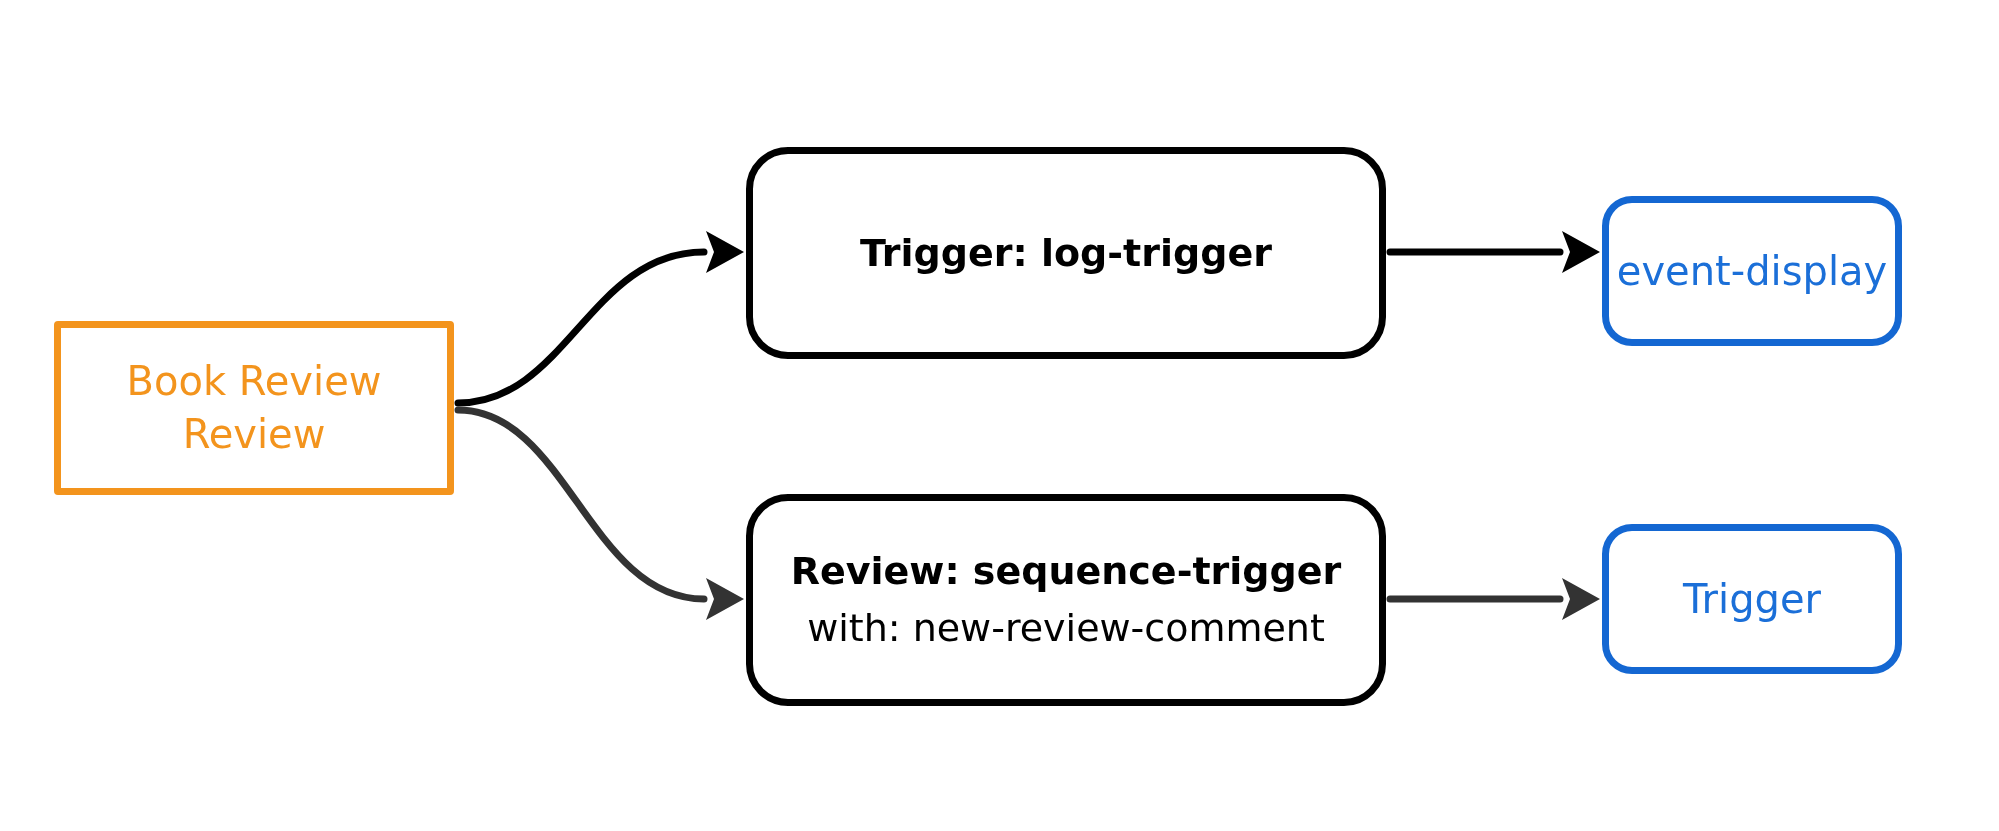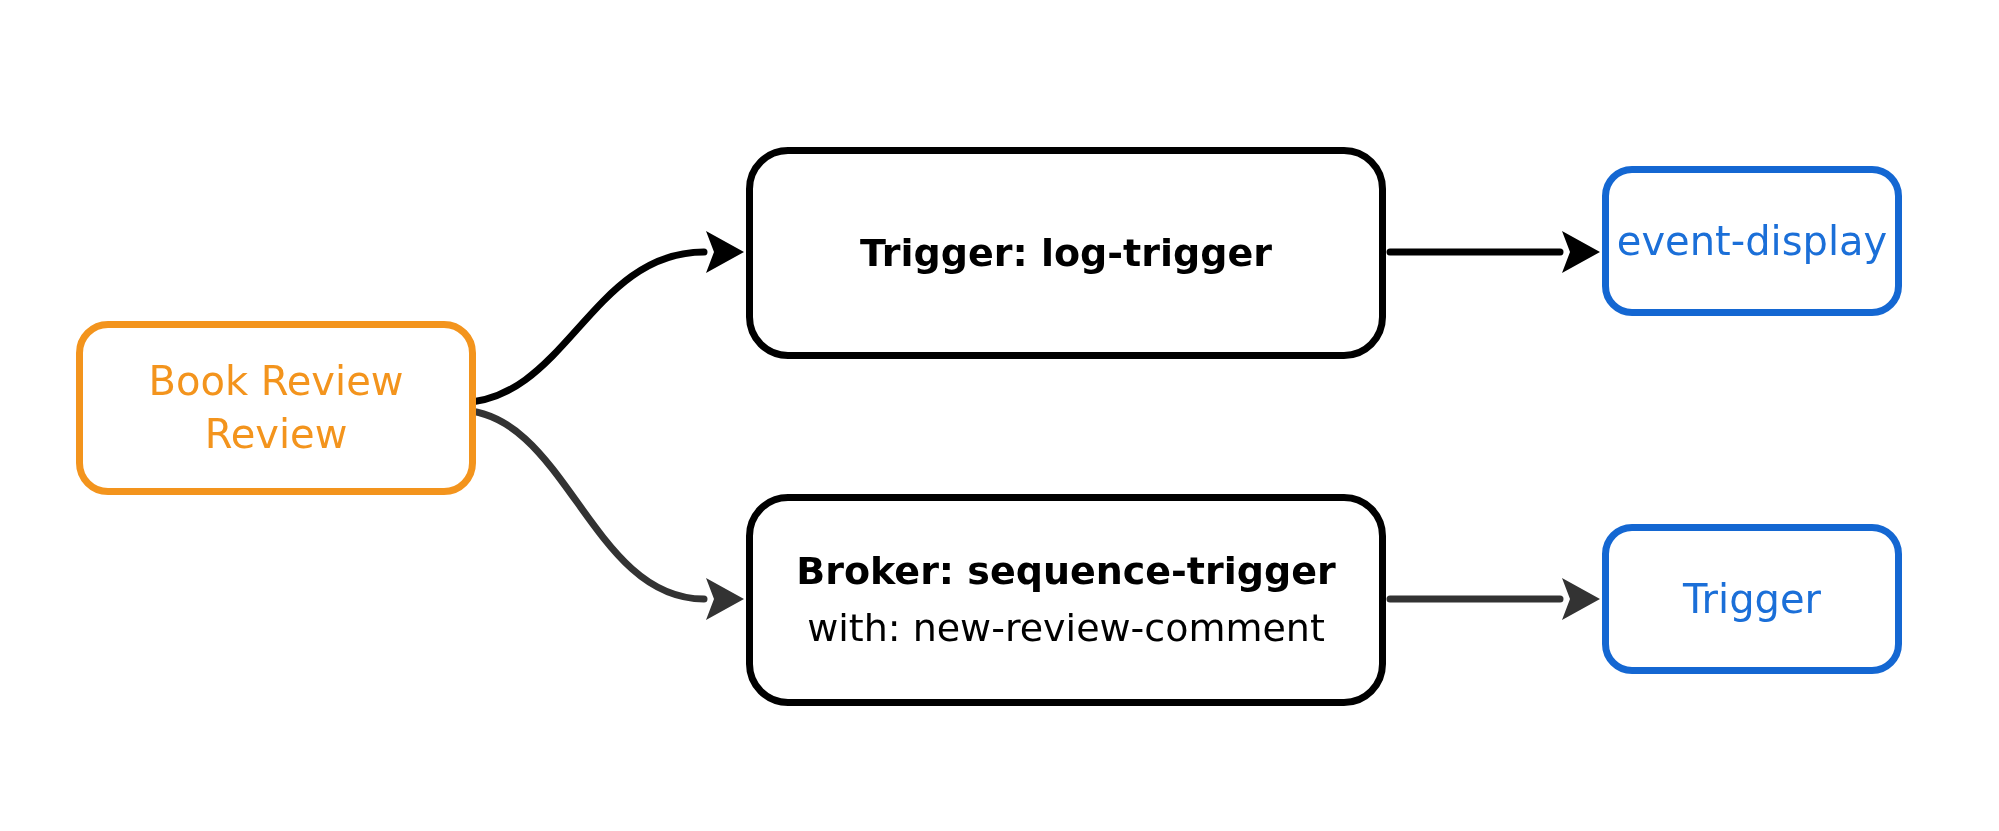--- a/index.html
+++ b/index.html
@@ -34,26 +34,26 @@
     position: absolute;
     box-sizing: border-box;
     background: #ffffff;
     display: flex;
     flex-direction: column;
     align-items: center;
     justify-content: center;
     text-align: center;
   }
   .node-broker {
-    left: 76px;
+    left: 54px;
     top: 321px;
     width: 400px;
     height: 174px;
     border: 7px solid var(--broker, #f3941d);
-    border-radius: 32px;
+    border-radius: 4px;
     color: var(--broker, #f3941d);
     font-size: 40px;
     line-height: 1.32;
   }
   .node-trigger {
     left: 746px;
     width: 640px;
     height: 212px;
     border: 7px solid var(--trigger-border, #000000);
     border-radius: 42px;
@@ -66,21 +66,21 @@
   .trigger-title { font-weight: bold; }
   .node-target {
     left: 1602px;
     width: 300px;
     height: 150px;
     border: 7px solid var(--target-border, #1467d2);
     border-radius: 30px;
     color: var(--target-text, #1b6fd8);
     font-size: 40px;
   }
-  .node-target-top { top: 166px; }
+  .node-target-top { top: 196px; }
   .node-target-bottom { top: 524px; }
 </style>
 </head>
 <body>
 
 <div style="position:absolute;left:0;top:0;width:1999px;height:831px;">
 
   <svg class="edge-layer" viewBox="0 0 1999 831" xmlns="http://www.w3.org/2000/svg">
 
     <path class="edge edge-top" d="M 458 403 C 566 403, 590 252, 704 252"></path>
@@ -99,21 +99,21 @@
   <div class="node node-broker">
     <span>Book Review</span>
     <span>Review</span>
   </div>
 
   <div class="node node-trigger node-trigger-top">
     <span class="trigger-title">Trigger: log-trigger</span>
   </div>
 
   <div class="node node-trigger node-trigger-bottom">
-    <span class="trigger-title">Broker: sequence-trigger</span>
+    <span class="trigger-title">Review: sequence-trigger</span>
     <span class="trigger-subtitle">with: new-review-comment</span>
   </div>
 
   <div class="node node-target node-target-top">
     <span>event-display</span>
   </div>
 
   <div class="node node-target node-target-bottom">
     <span>Trigger</span>
   </div>

